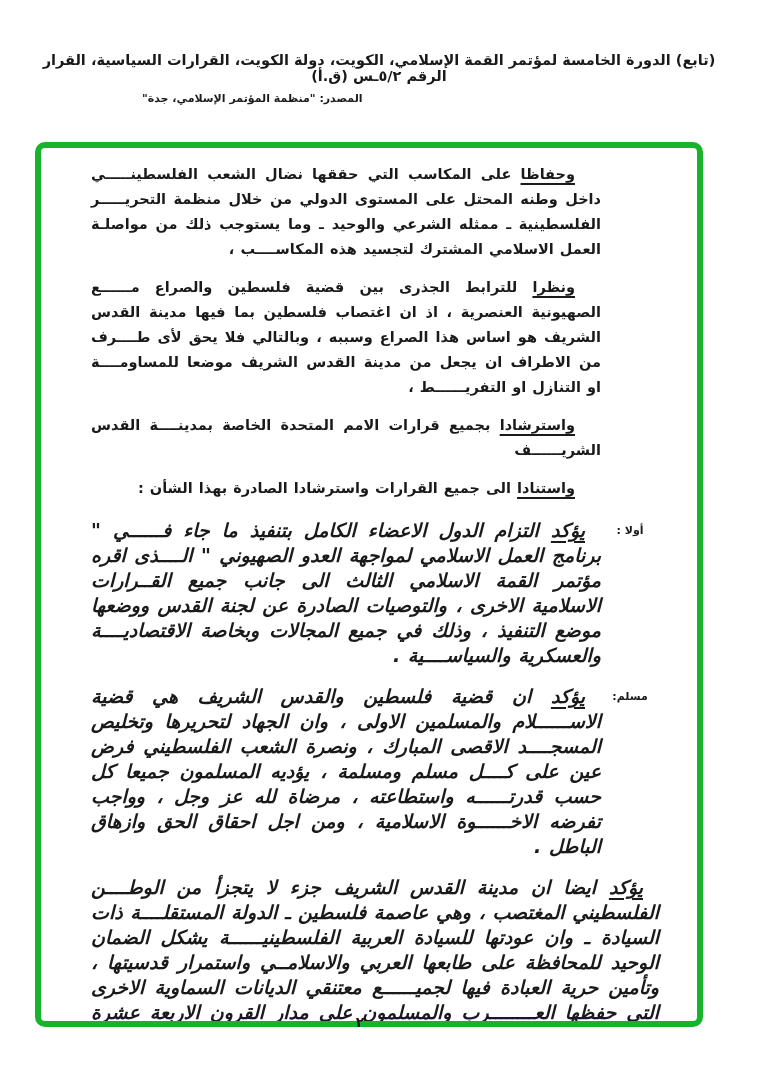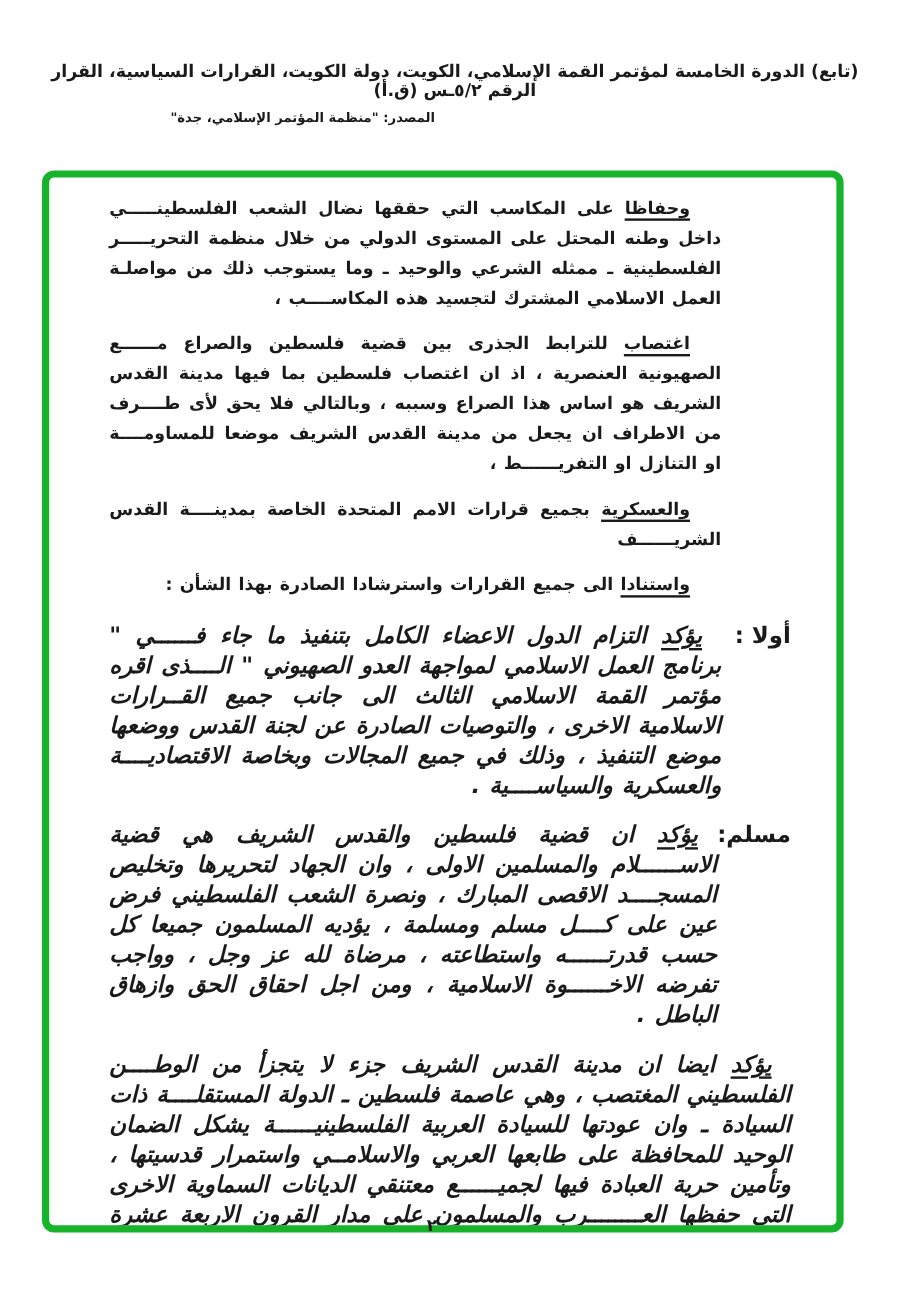--- a/index.html
+++ b/index.html
@@ -47,24 +47,25 @@
     text-indent:26px;
   }
   .para.p3{margin-bottom:13px;}
   .para.p4{margin-bottom:17px;}
   .item{
     display:flex;
     margin:6px 0 16px 0;
   }
   .item-label{
     flex:0 0 58px;
-    font-size:19px;
+    font-size:11px;
     line-height:25px;
     font-weight:bold;
     white-space:nowrap;
+    text-align:center;
   }
   .item-body{
     flex:1;
     font-size:19px;
     line-height:25px;
     font-weight:bold;
     text-align:justify;
     word-spacing:1px;
     text-indent:16px;
     font-style:italic;
@@ -89,23 +90,23 @@
 
 <div class="page">
 
   <div class="hdr-title">(تابع) الدورة الخامسة لمؤتمر القمة الإسلامي، الكويت، دولة الكويت، القرارات السياسية، القرار الرقم ٥/٢ـس (ق.أ)</div>
   <div class="hdr-source">المصدر:  "منظمة المؤتمر الإسلامي، جدة"</div>
 
   <div class="frame">
 
     <p class="para"><span class="u">وحفاظا</span> <span>على المكاسب التي حققها نضال الشعب الفلسطينـــــي داخل وطنه المحتل على المستوى الدولي من خلال منظمة التحريـــــر الفلسطينية ـ ممثله الشرعي والوحيد ـ وما يستوجب ذلك من مواصلـة العمل الاسلامي المشترك لتجسيد هذه المكاســــب ،</span></p>
 
-    <p class="para"><span class="u">اغتصاب</span> <span>للترابط الجذرى بين قضية فلسطين والصراع مــــــع الصهيونية العنصرية ، اذ ان اغتصاب فلسطين بما فيها مدينة القدس الشريف هو اساس هذا الصراع وسببه ، وبالتالي فلا يحق لأى طــــرف من الاطراف ان يجعل من مدينة القدس الشريف موضعا للمساومــــة او التنازل او التفريــــــط ،</span></p>
+    <p class="para"><span class="u">ونظرا</span> <span>للترابط الجذرى بين قضية فلسطين والصراع مــــــع الصهيونية العنصرية ، اذ ان اغتصاب فلسطين بما فيها مدينة القدس الشريف هو اساس هذا الصراع وسببه ، وبالتالي فلا يحق لأى طــــرف من الاطراف ان يجعل من مدينة القدس الشريف موضعا للمساومــــة او التنازل او التفريــــــط ،</span></p>
 
-    <p class="para p3"><span class="u">والعسكرية</span> <span>بجميع قرارات الامم المتحدة الخاصة بمدينــــة القدس الشريــــــف</span></p>
+    <p class="para p3"><span class="u">واسترشادا</span> <span>بجميع قرارات الامم المتحدة الخاصة بمدينــــة القدس الشريــــــف</span></p>
 
     <p class="para p4"><span class="u">واستنادا</span> <span>الى جميع القرارات واسترشادا الصادرة بهذا الشأن :</span></p>
 
     <div class="item">
       <div class="item-label">أولا :</div>
       <div class="item-body"><span class="u">يؤكد</span> <span>التزام الدول الاعضاء الكامل بتنفيذ ما جاء فــــــي " برنامج العمل الاسلامي لمواجهة العدو الصهيوني " الــــذى اقره مؤتمر القمة الاسلامي الثالث الى جانب جميع القــرارات الاسلامية الاخرى ، والتوصيات الصادرة عن لجنة القدس ووضعها موضع التنفيذ ، وذلك في جميع المجالات وبخاصة الاقتصاديــــة والعسكرية والسياســــية .</span></div>
     </div>
 
     <div class="item">
       <div class="item-label">مسلم:</div>

